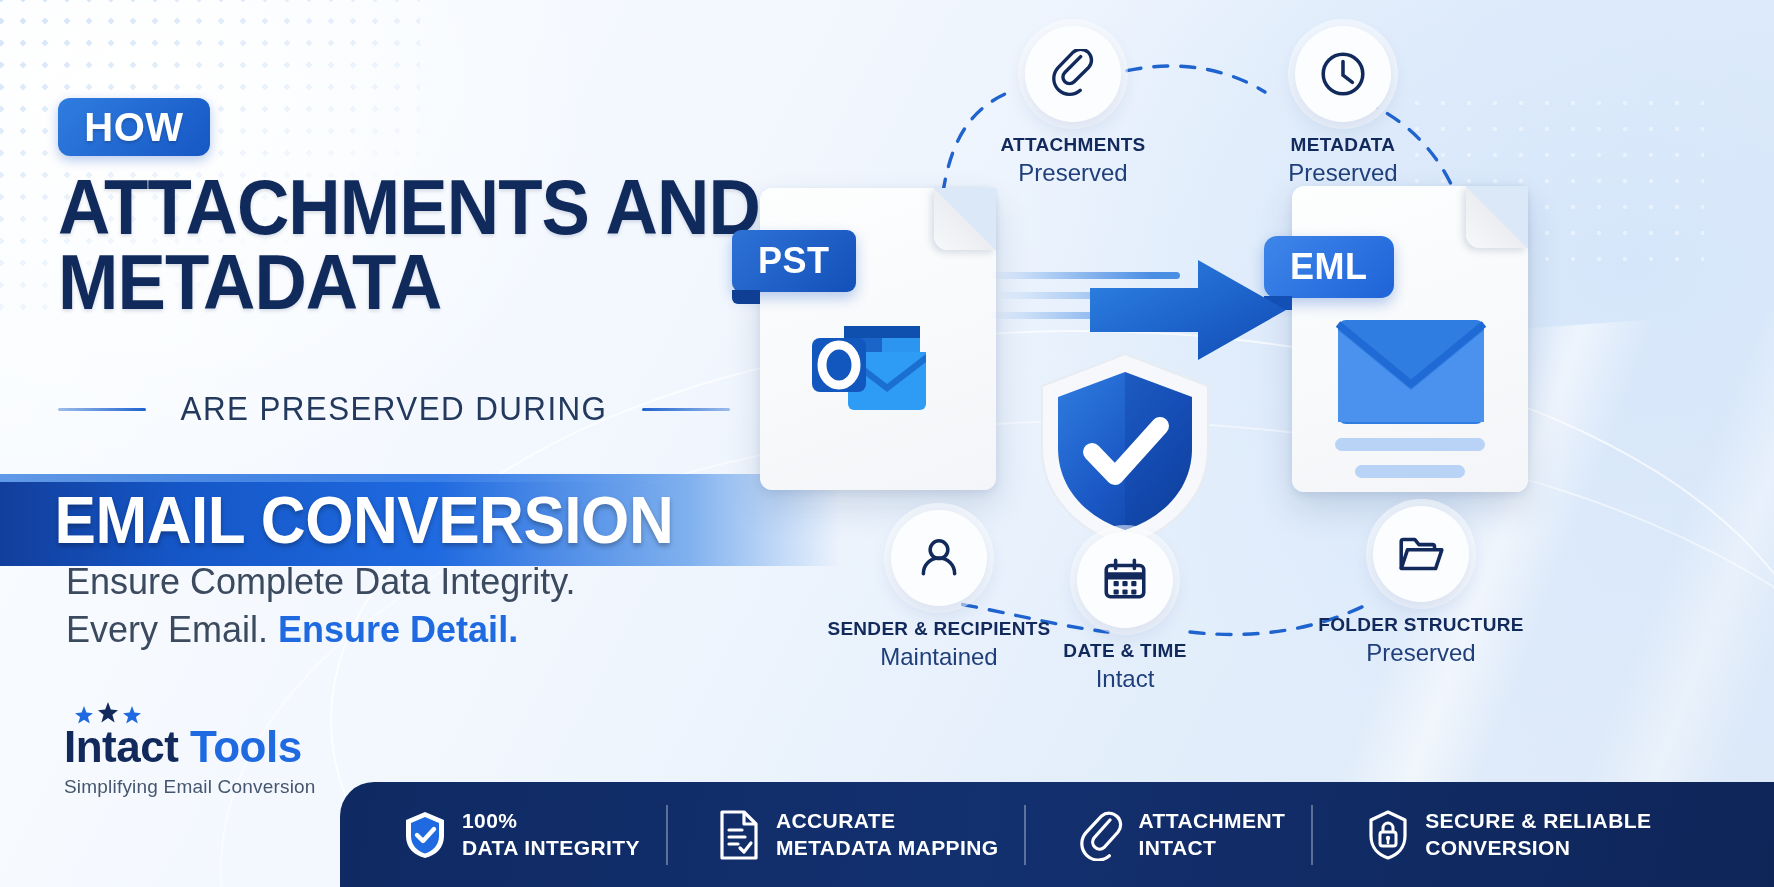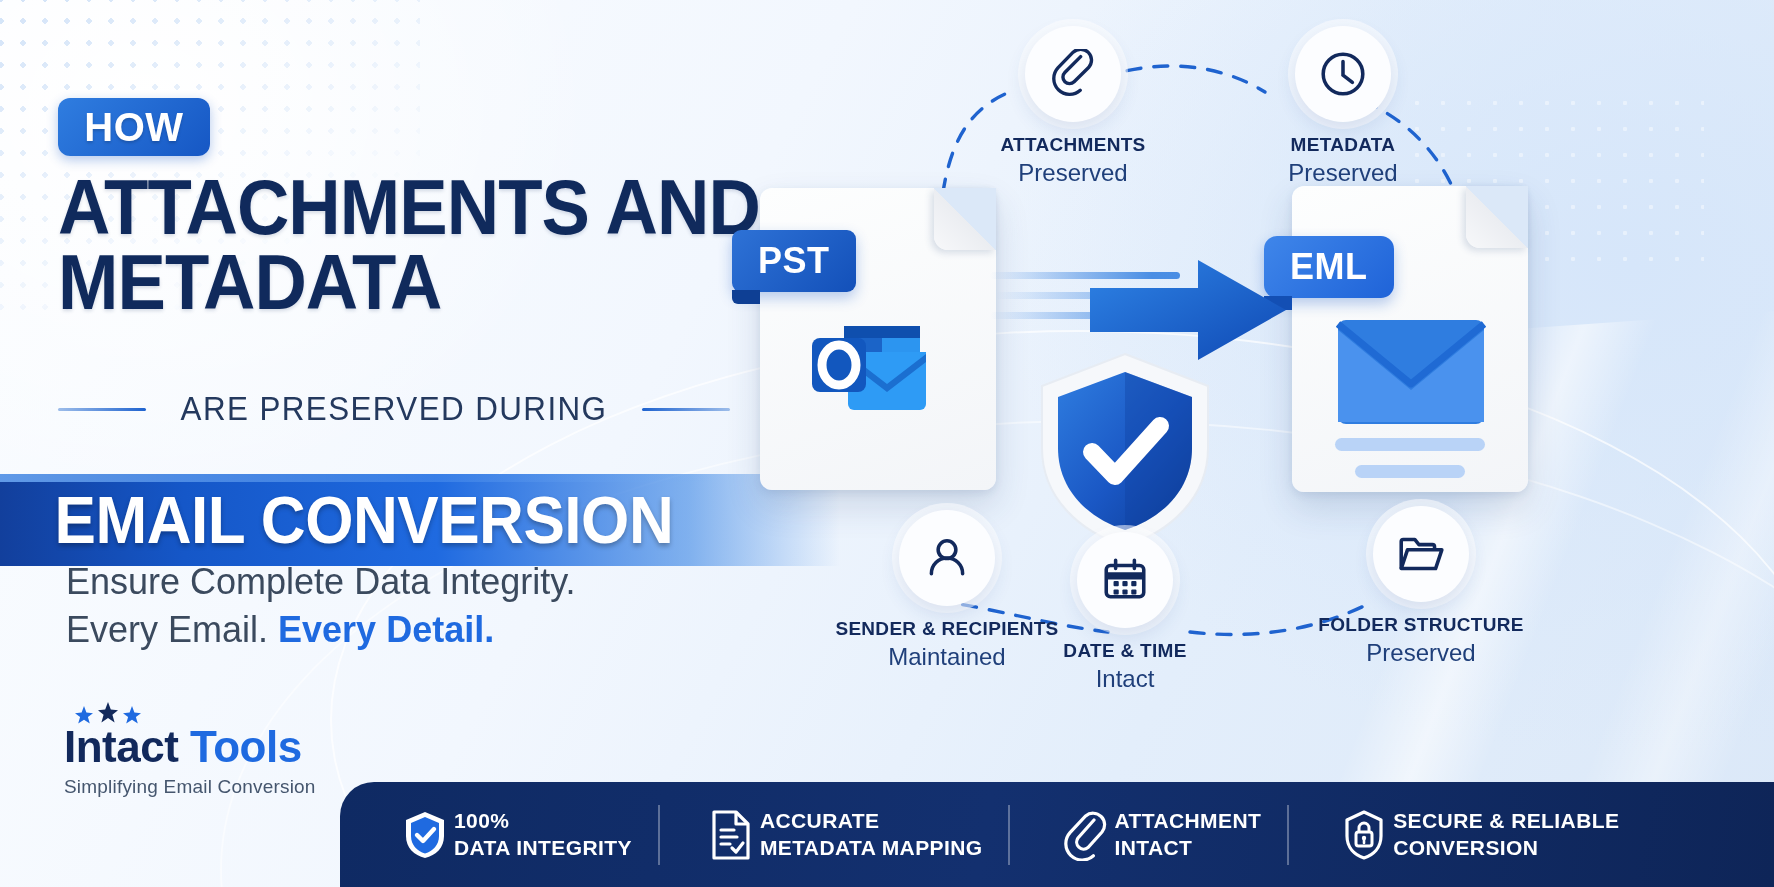--- a/index.html
+++ b/index.html
@@ -163,21 +163,21 @@
 
   .dash{ position:absolute; left:0; top:0; width:934px; height:887px; pointer-events:none; }
 
   
   .bottombar{
     position:absolute; left:340px; bottom:0; width:1434px; height:105px;
     background:linear-gradient(100deg,#0f2a63 0%, #13306f 45%, #0e2558 100%);
     border-top-left-radius:34px;
     display:flex; align-items:center;
   }
-  .bb-item{ display:flex; align-items:center; gap:6px; padding:0 26px; }
+  .bb-item{ display:flex; align-items:center; gap:14px; padding:0 26px; }
   .bb-item .ico{ width:46px; height:52px; flex:0 0 46px; display:flex; align-items:center; justify-content:center; }
   .bb-item .txt{ color:#fff; line-height:1.24; }
   .bb-item .txt div{ font-size:21px; font-weight:700; letter-spacing:.4px;
     font-family:"Liberation Sans Narrow","Liberation Sans",sans-serif; white-space:nowrap; }
   .bb-div{ width:2px; height:60px; background:rgba(255,255,255,.32); flex:0 0 2px; }
 </style>
 </head>
 <body>
 
 <div class="canvas">
@@ -205,21 +205,21 @@
       <span class="rule r"></span>
     </div>
 
     <div class="band">
       <div class="glow"></div>
       <h2>EMAIL CONVERSION</h2>
     </div>
 
     <div class="tagline">
       <div>Ensure Complete Data Integrity.</div>
-      <div><span>Every Email. </span><span class="accent">Every Detail.</span></div>
+      <div><span>Every Email. </span><span class="accent">Ensure Detail.</span></div>
     </div>
 
     <div class="logo">
       <div class="stars">
         <svg width="110" height="24" viewBox="0 0 110 24">
           <path d="M14 4 L16.4 10.6 L23 11.2 L17.9 15 L19.8 21.6 L14 17.8 L8.2 21.6 L10.1 15 L5 11.2 L11.6 10.6 Z" fill="#1f6ae0"></path>
           <path d="M38 0 L40.8 7.6 L48 8.3 L42.4 12.8 L44.6 20.5 L38 16.1 L31.4 20.5 L33.6 12.8 L28 8.3 L35.2 7.6 Z" fill="#12295c"></path>
           <path d="M62 4 L64.4 10.6 L71 11.2 L65.9 15 L67.8 21.6 L62 17.8 L56.2 21.6 L58.1 15 L53 11.2 L59.6 10.6 Z" fill="#1f6ae0"></path>
         </svg>
       </div>
@@ -318,21 +318,21 @@
       <div class="circ">
         <svg width="50" height="50" viewBox="0 0 48 48">
           <circle cx="24" cy="24" r="19" fill="none" stroke="#12295c" stroke-width="3.4"></circle>
           <path d="M24 12 V25 L33 32" fill="none" stroke="#12295c" stroke-width="3.4" stroke-linecap="round"></path>
         </svg>
       </div>
       <div class="lab">METADATA</div>
       <div class="sub">Preserved</div>
     </div>
 
-    <div class="node" style="left:-16px; top:510px;margin-left:8px;">
+    <div class="node" style="left:-16px; top:510px;">
       <div class="circ">
         <svg width="50" height="50" viewBox="0 0 48 48">
           <circle cx="24" cy="16" r="8.5" fill="none" stroke="#12295c" stroke-width="3.4"></circle>
           <path d="M9 39 a15 15 0 0 1 30 0" fill="none" stroke="#12295c" stroke-width="3.4" stroke-linecap="round"></path>
         </svg>
       </div>
       <div class="lab">SENDER &amp; RECIPIENTS</div>
       <div class="sub">Maintained</div>
     </div>
 

